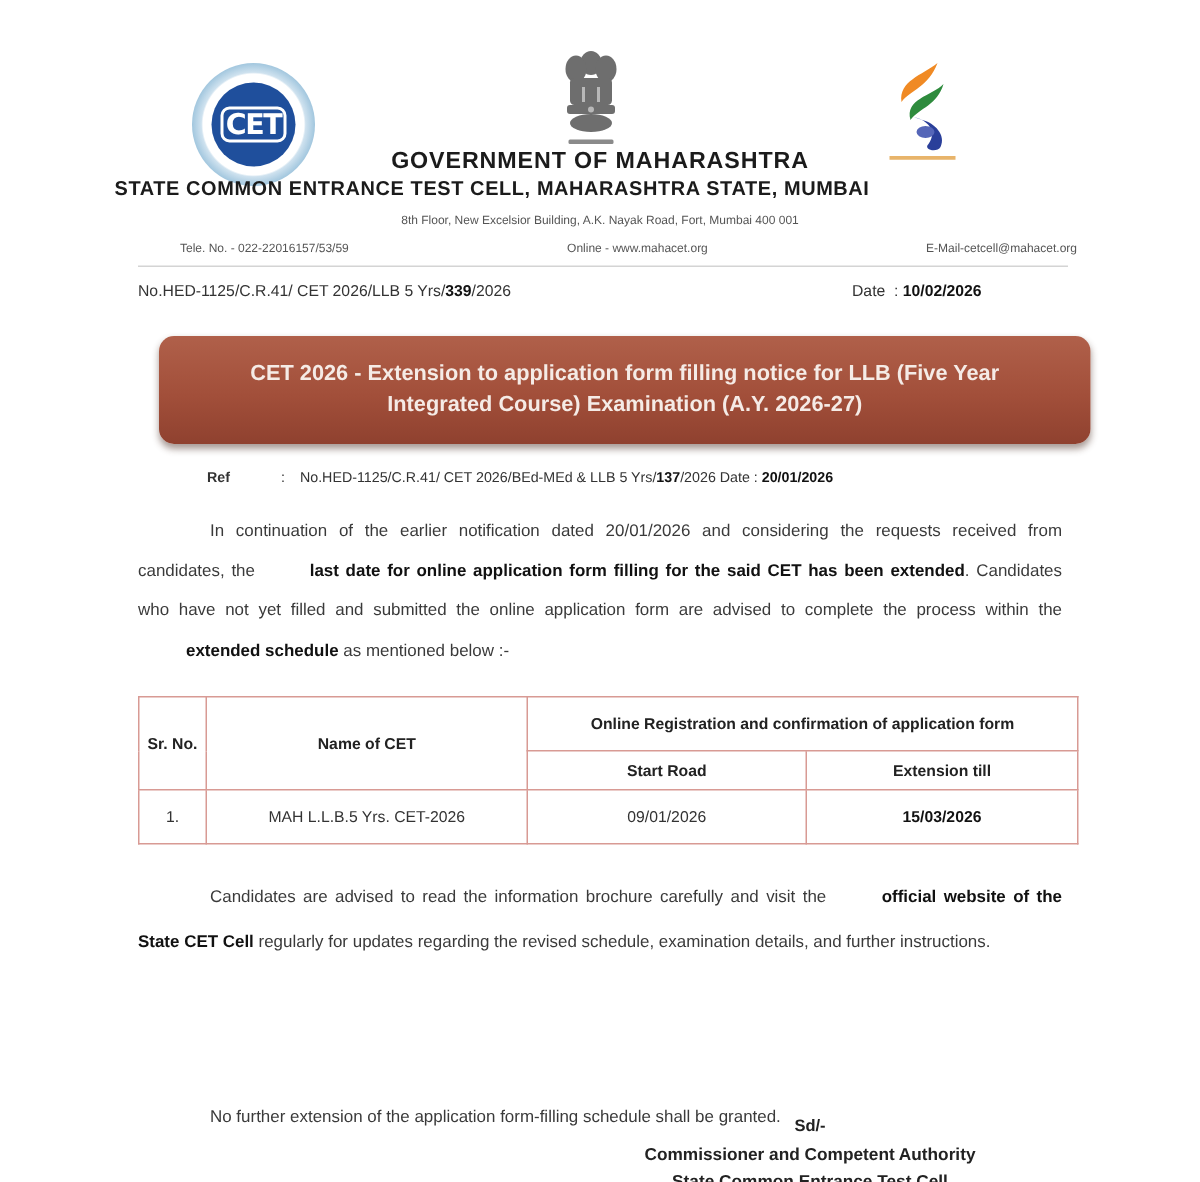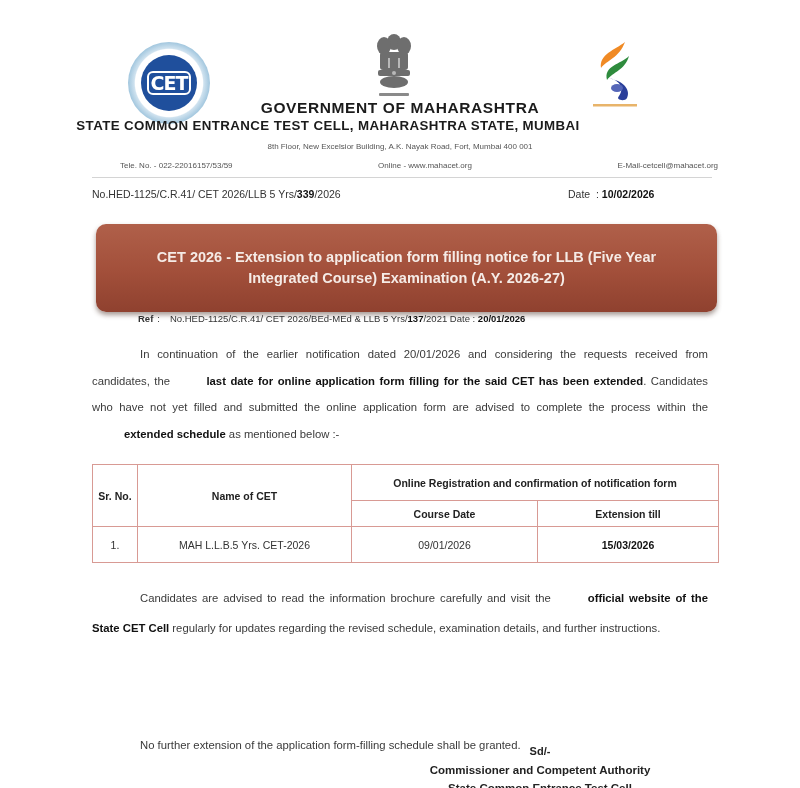--- a/index.html
+++ b/index.html
@@ -32,28 +32,28 @@
   .contacts { position: absolute; left: 108px; width: 598px; top: 161px; font-size: 8px; color: #555;
               display: flex; justify-content: space-between; margin-left: 12px; }
   .hr-line { position: absolute; left: 92px; width: 620px; top: 177px; height: 1px; background: #d4d4d4; }
 
   .ref-no { position: absolute; left: 92px; top: 188px; font-size: 10.5px; color: #333; }
   .ref-no b { color: #111; }
   .date-line { position: absolute; left: 568px; top: 188px; font-size: 10.5px; color: #333; }
   .date-line b { color: #111; }
 
   
-  .banner { position: absolute; left: 96px; top: 224px; width: 621px; height: 88px; border-radius: 10px;
+  .banner { position: absolute; left: 106px; top: 224px; width: 621px; height: 72px; border-radius: 10px;
             background: linear-gradient(180deg, #b0604a 0%, #a24f3a 55%, #8f412f 100%);
             box-shadow: 0 3px 5px rgba(60,30,20,0.45);
             display: flex; align-items: center; justify-content: center; text-align: center; }
   .banner span { color: #f5ebe6; font-weight: bold; font-size: 14.5px; line-height: 21px; padding: 0 28px; }
 
   .ref-line { position: absolute; left: 138px; top: 313px; font-size: 9.5px; color: #333; }
-  .ref-line .lbl { font-weight: bold; margin-right: 4px; }
+  .ref-line .lbl { font-weight: bold; margin-right: 34px; }
   .ref-line .colon { margin-right: 10px; }
   .ref-line b { color: #111; }
 
   
   .para { position: absolute; left: 92px; width: 616px; font-size: 11.3px; color: #3a3a3a; line-height: 26.5px; text-align: justify; }
   .para b { color: #111; margin-left: 32px; }
   .para .indent { display: inline-block; width: 48px; }
   .p1 { top: 341px; }
   .p2 { top: 583px; line-height: 30px; }
   .p3 { top: 732px; }
@@ -123,33 +123,33 @@
   </div>
   <div class="hr-line"></div>
 
   <div class="ref-no"><span>No.HED-1125/C.R.41/ CET 2026/LLB 5 Yrs/</span><b>339</b><span>/2026</span></div>
   <div class="date-line"><span>Date</span>&nbsp;&nbsp;:&nbsp;<b>10/02/2026</b></div>
 
   <div class="banner">
     <span>CET 2026 - Extension to application form filling notice for LLB (Five Year Integrated Course) Examination (A.Y. 2026-27)</span>
   </div>
 
-  <div class="ref-line"><span class="lbl">Ref</span><span class="colon">:</span><span>No.HED-1125/C.R.41/ CET 2026/BEd-MEd &amp; LLB 5 Yrs/</span><b>137</b><span>/2021 Date :</span> <b>20/01/2026</b></div>
+  <div class="ref-line"><span class="lbl">Ref</span><span class="colon">:</span><span>No.HED-1125/C.R.41/ CET 2026/BEd-MEd &amp; LLB 5 Yrs/</span><b>137</b><span>/2026 Date :</span> <b>20/01/2026</b></div>
 
   <div class="para p1"><span class="indent"></span><span>In continuation of the earlier notification dated 20/01/2026 and considering the requests received from candidates, the </span><b>last date for online application form filling for the said CET has been extended</b><span>. Candidates who have not yet filled and submitted the online application form are advised to complete the process within the </span><b>extended schedule</b><span> as mentioned below :-</span></div>
 
   <table class="tbl">
     <tbody>
         <tr class="h1">
       <th rowspan="2" style="width:44px">Sr. No.</th>
       <th rowspan="2" style="width:213px">Name of CET</th>
-      <th colspan="2" style="padding:0 20px">Online Registration and confirmation of notification form</th>
+      <th colspan="2" style="padding:0 20px">Online Registration and confirmation of application form</th>
     </tr>
     <tr class="h2">
-      <th style="width:185px">Course Date</th>
+      <th style="width:185px">Start Road</th>
       <th>Extension till</th>
     </tr>
     <tr class="r1">
       <td>1.</td>
       <td>MAH L.L.B.5 Yrs. CET-2026</td>
       <td>09/01/2026</td>
       <td class="bold">15/03/2026</td>
     </tr>
   </tbody>
     </table>

